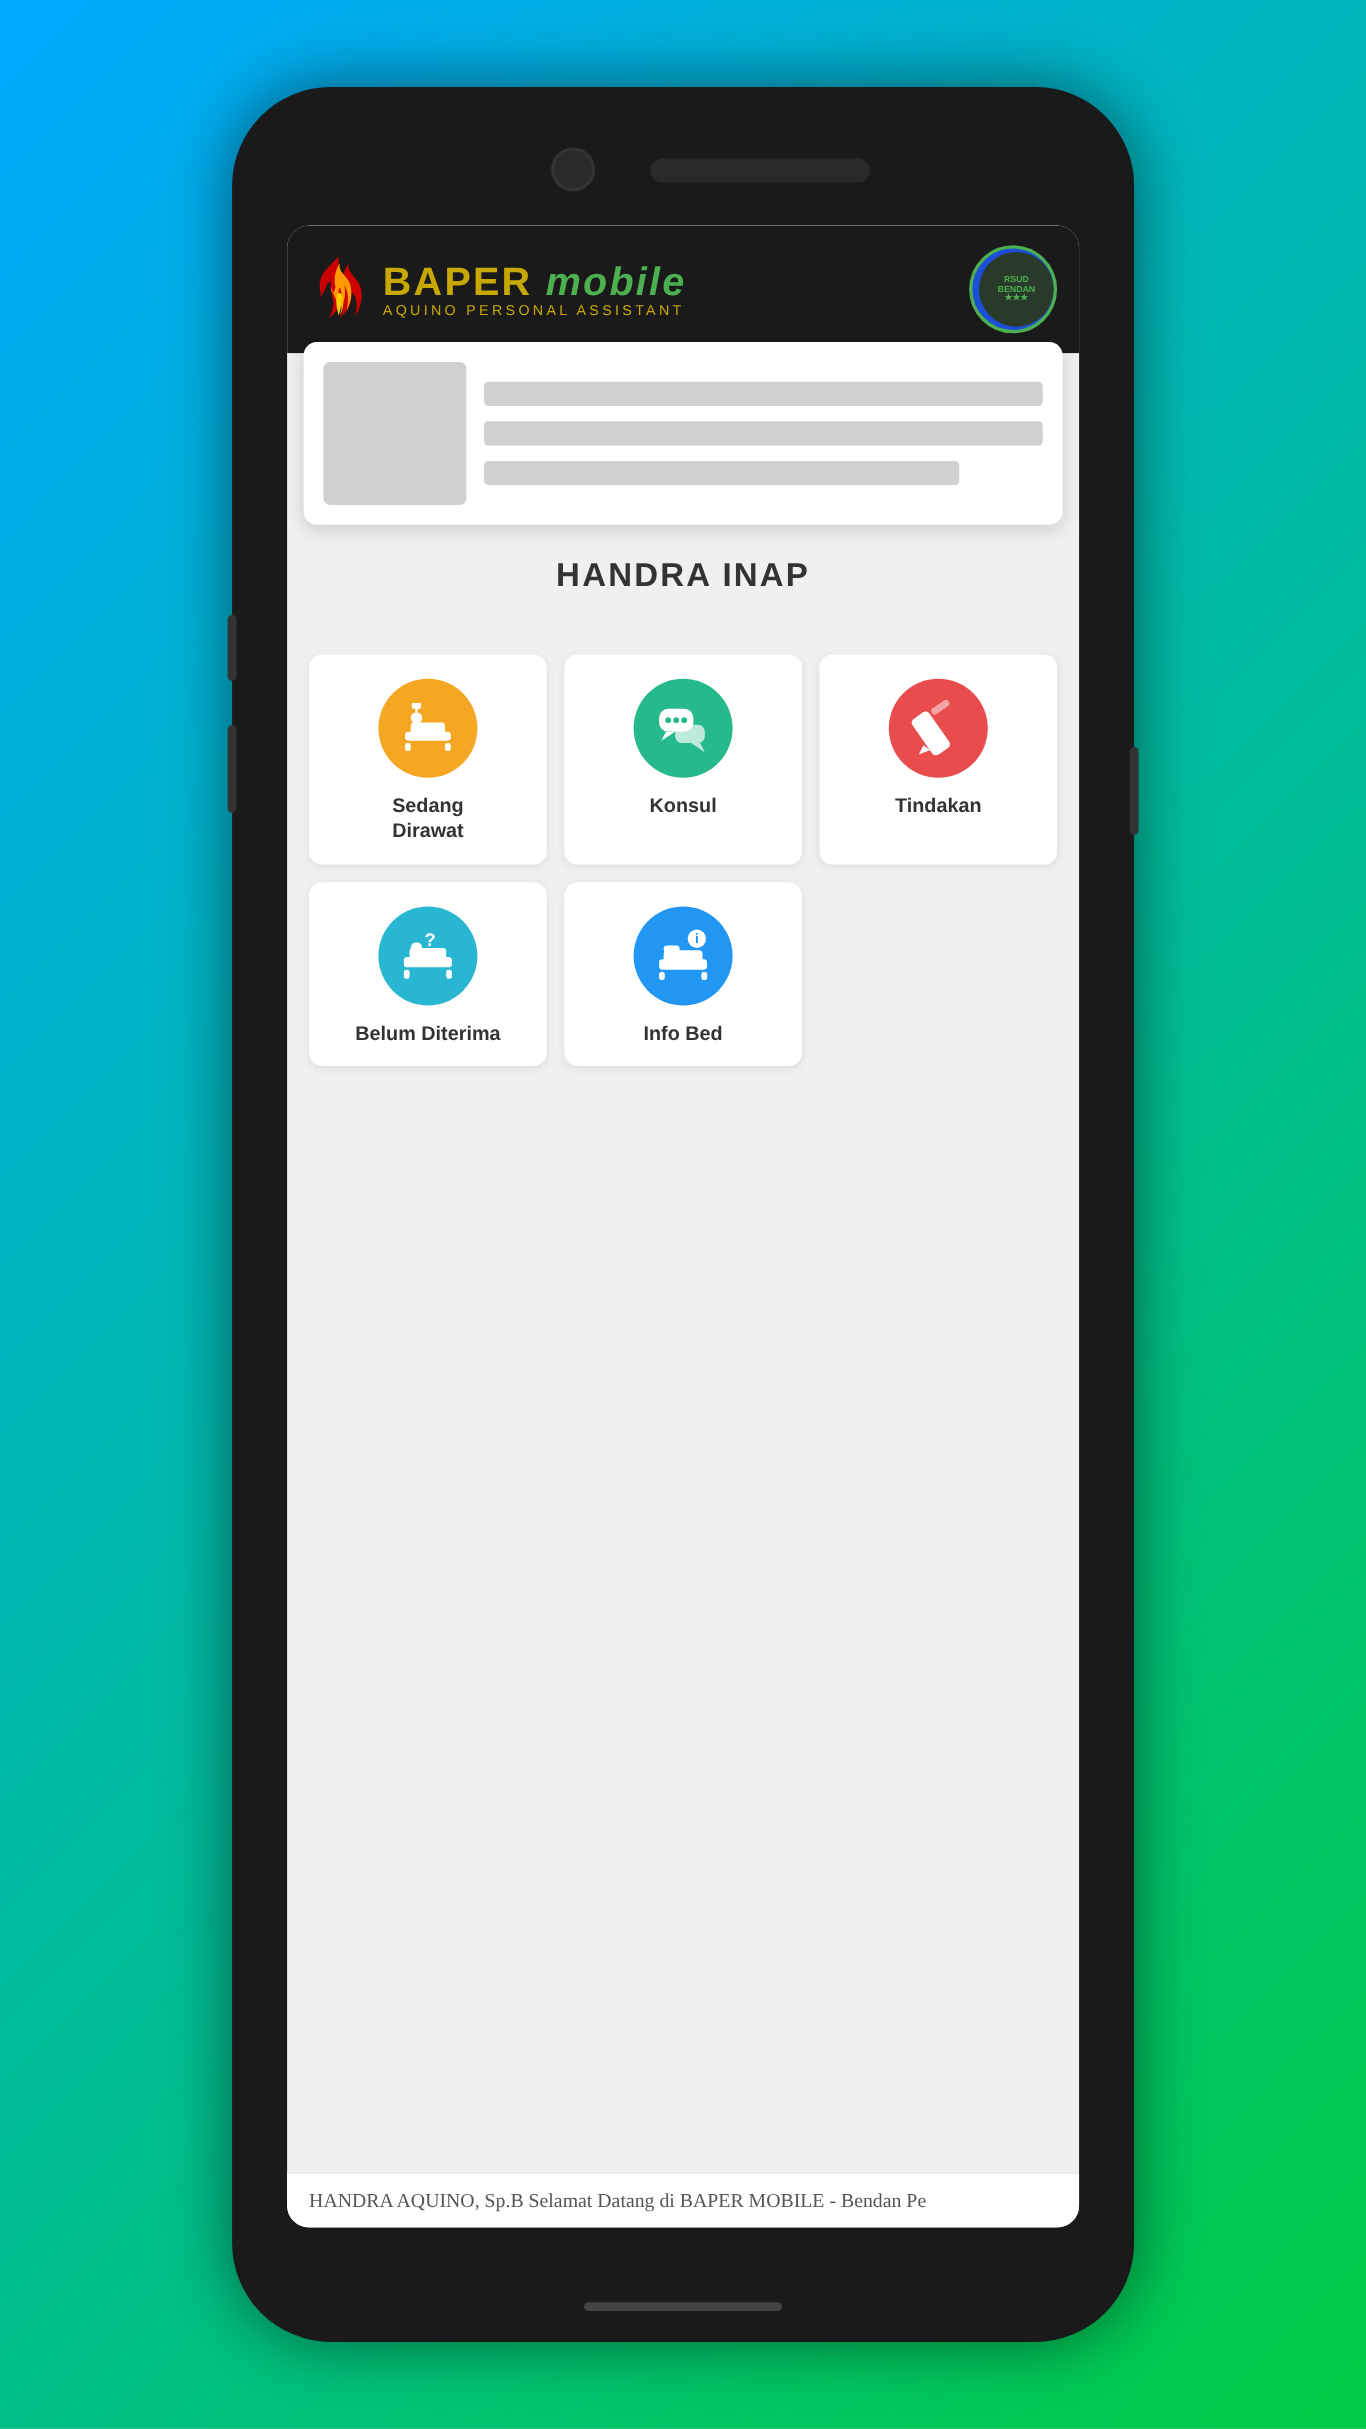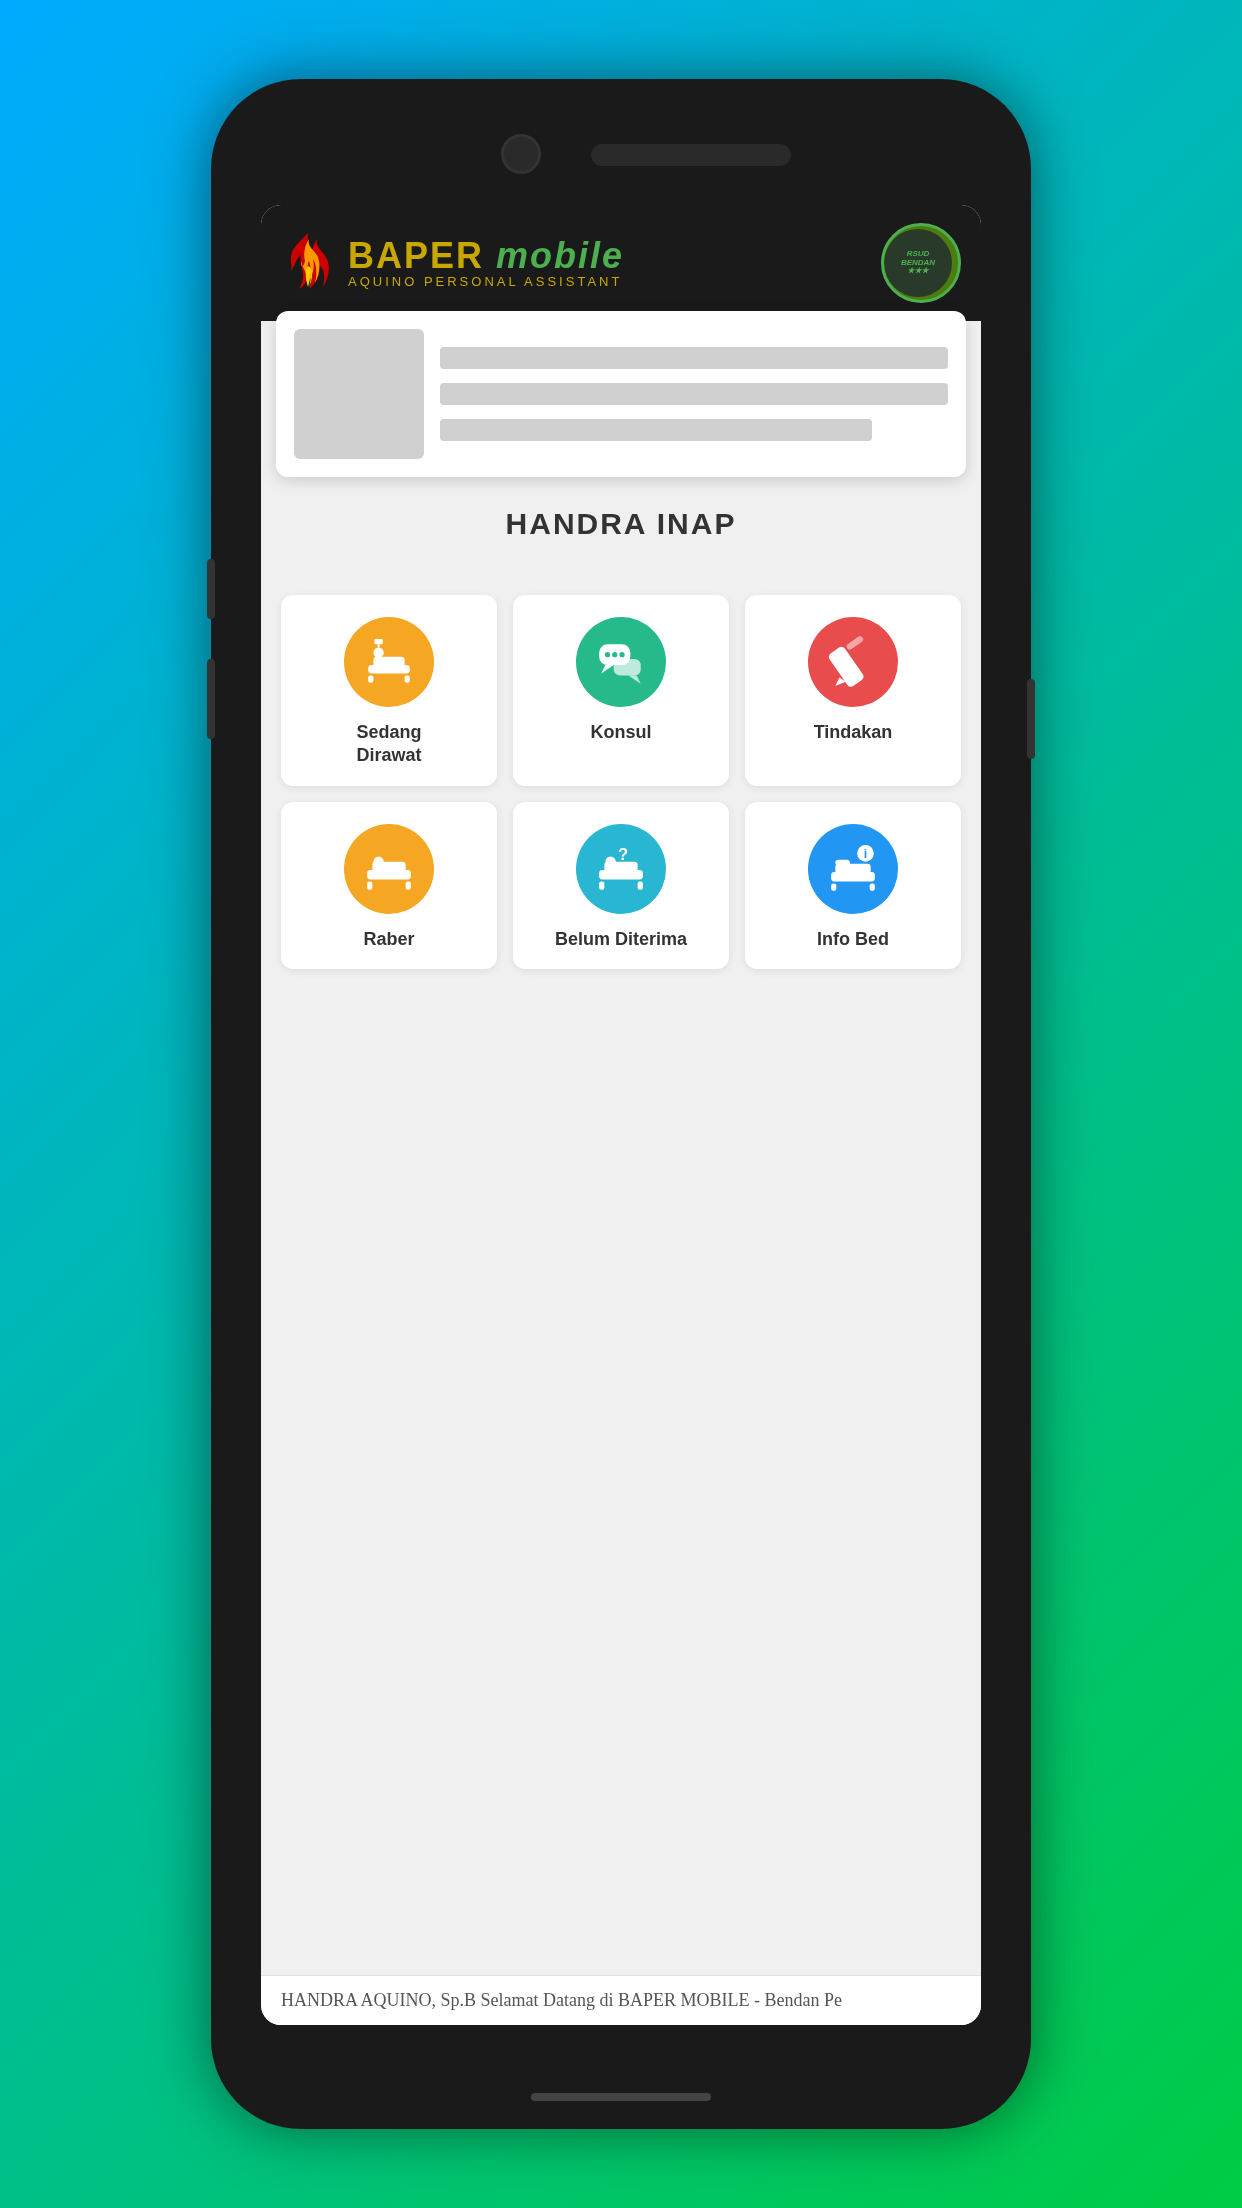--- a/index.html
+++ b/index.html
@@ -137,24 +137,23 @@
       letter-spacing: 3px;
     }
 
     .header-badge {
       width: 80px;
       height: 80px;
       border-radius: 50%;
       border: 3px solid #4CAF50;
       display: flex;
       align-items: center;
-      justify-content: flex-start;
-      background: #4d7c0f;
+      justify-content: flex-end;
+      background: #1d4ed8;
       overflow: hidden;
-      font-style: italic;
     }
 
     .badge-inner {
       width: 68px;
       height: 68px;
       background: #2a3a2a;
       border-radius: 50%;
       display: flex;
       flex-direction: column;
       align-items: center;
@@ -382,32 +381,20 @@
           <div class="menu-icon-circle red">
             <svg viewBox="0 0 50 50" fill="white" xmlns="http://www.w3.org/2000/svg" style="width: 52px; height: 52px;">
     <rect x="8" y="6" width="18" height="38" rx="4" transform="rotate(-35 25 25)" fill="white"></rect>
     <polygon points="12,40 8,48 18,44" fill="white"></polygon>
     <rect x="28" y="8" width="18" height="6" rx="3" transform="rotate(-35 25 25)" fill="rgba(255,255,255,0.5)"></rect>
   </svg>
           </div>
           <div class="menu-label" style="white-space: pre-line;">Tindakan</div>
         </div>
         <div class="menu-item">
-          <div class="menu-icon-circle orange">
-            <svg viewBox="0 0 50 50" fill="white" xmlns="http://www.w3.org/2000/svg" style="width: 52px; height: 52px;">
-    <rect x="4" y="26" width="42" height="9" rx="3"></rect>
-    <rect x="4" y="37" width="5" height="8" rx="2"></rect>
-    <rect x="41" y="37" width="5" height="8" rx="2"></rect>
-    <rect x="9" y="18" width="32" height="10" rx="3"></rect>
-    <circle cx="15" cy="18" r="5"></circle>
-  </svg>
-          </div>
-          <div class="menu-label" style="white-space: pre-line;">Raber</div>
-        </div>
-        <div class="menu-item">
           <div class="menu-icon-circle cyan">
             <svg viewBox="0 0 50 50" fill="white" xmlns="http://www.w3.org/2000/svg" style="width: 52px; height: 52px;">
     <rect x="4" y="26" width="42" height="9" rx="3"></rect>
     <rect x="4" y="37" width="5" height="8" rx="2"></rect>
     <rect x="41" y="37" width="5" height="8" rx="2"></rect>
     <rect x="9" y="18" width="32" height="10" rx="3"></rect>
     <circle cx="15" cy="18" r="5"></circle>
     <text x="27" y="16" font-size="16" font-weight="bold" fill="white" text-anchor="middle">?</text>
   </svg>
           </div>

